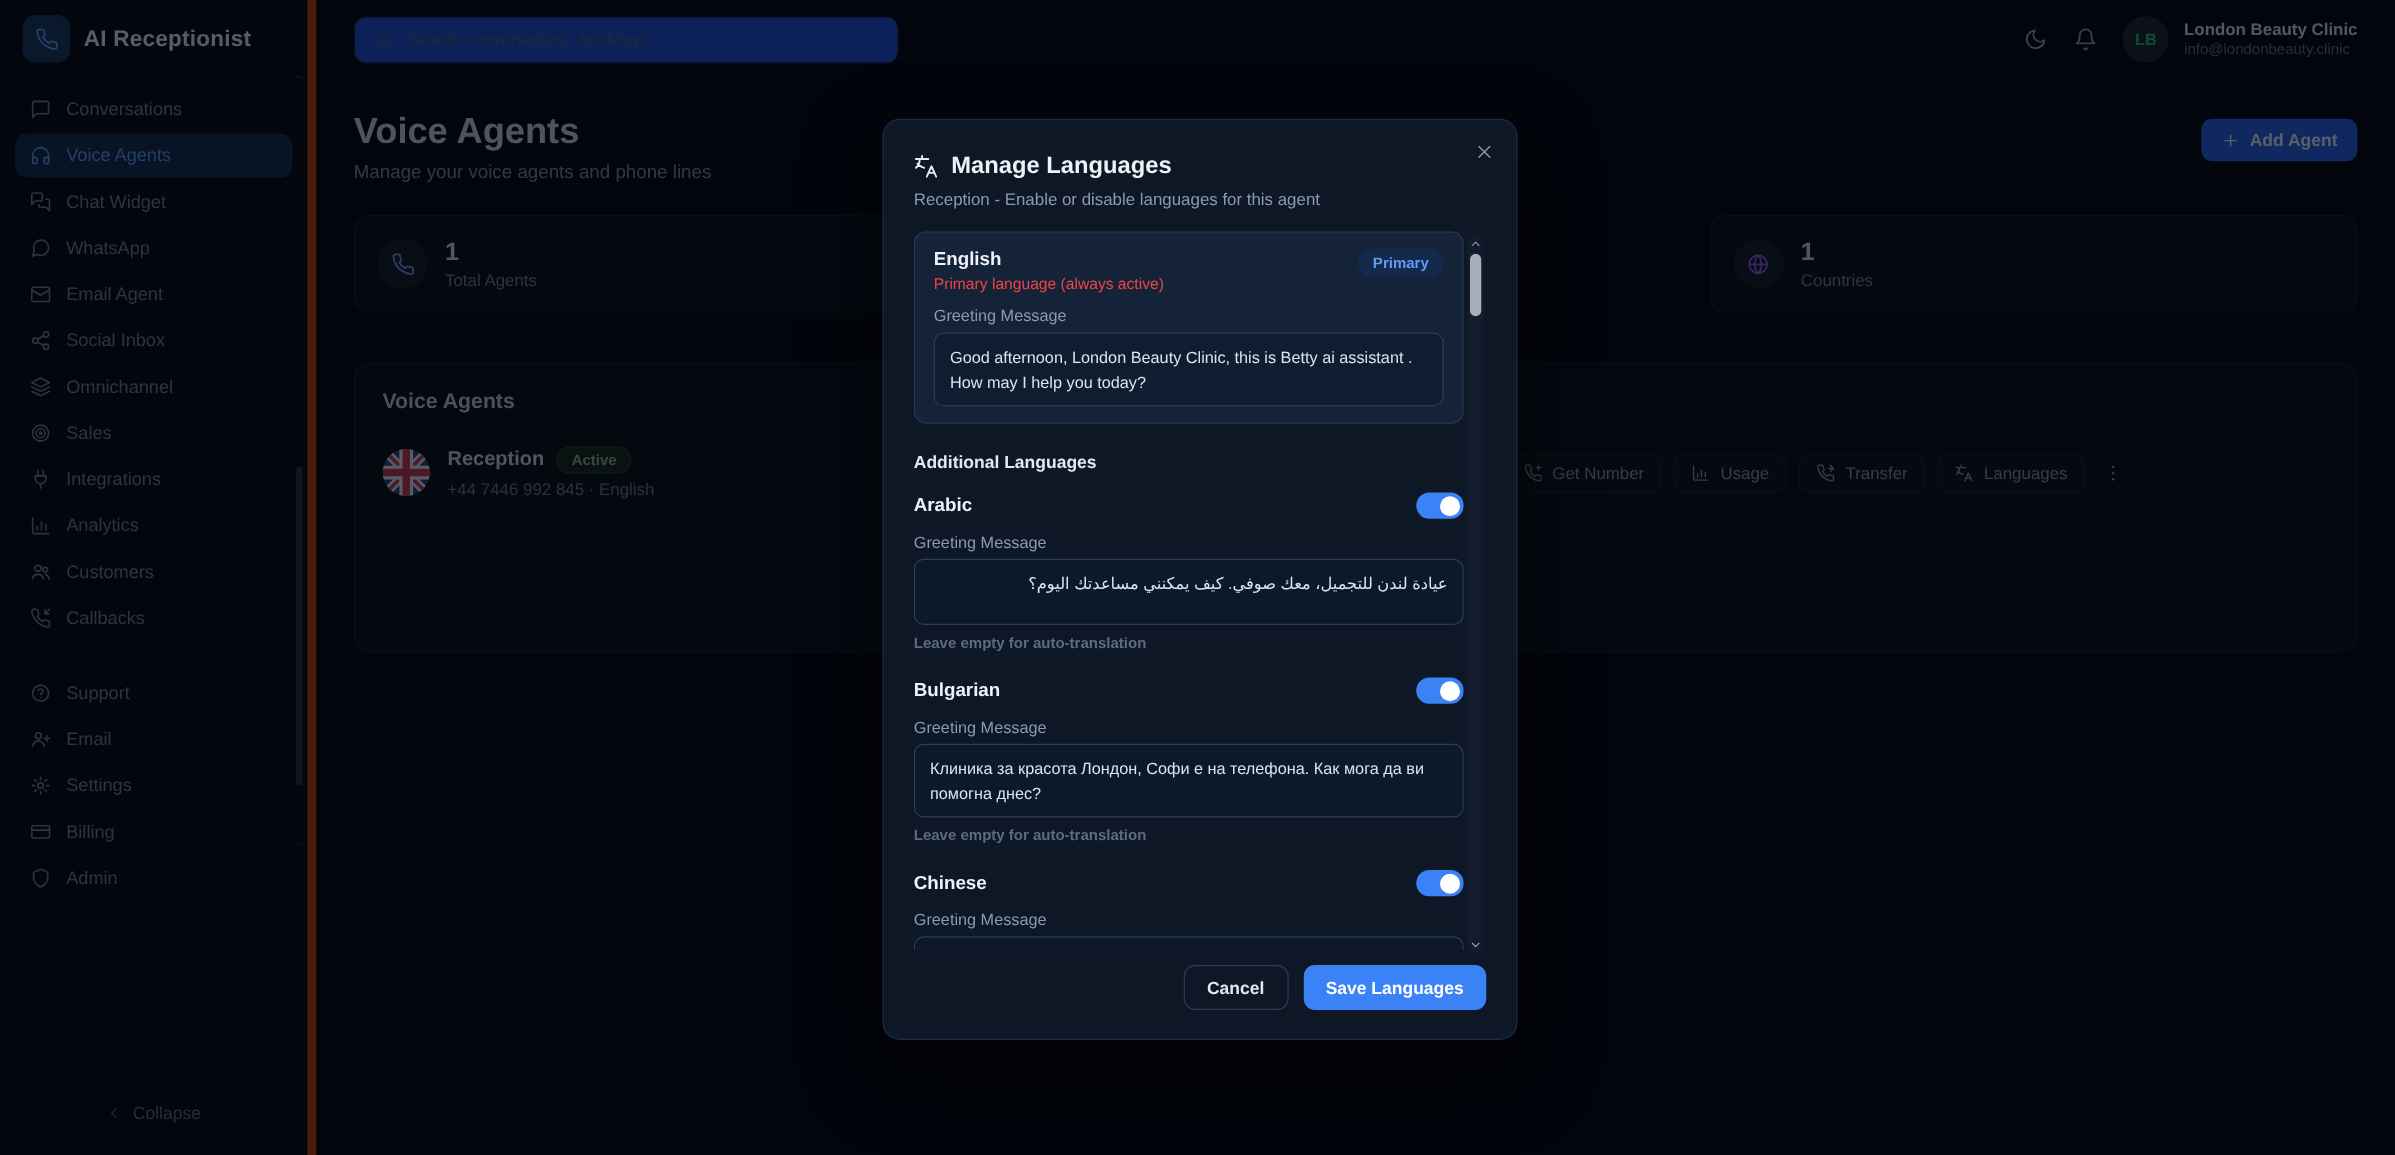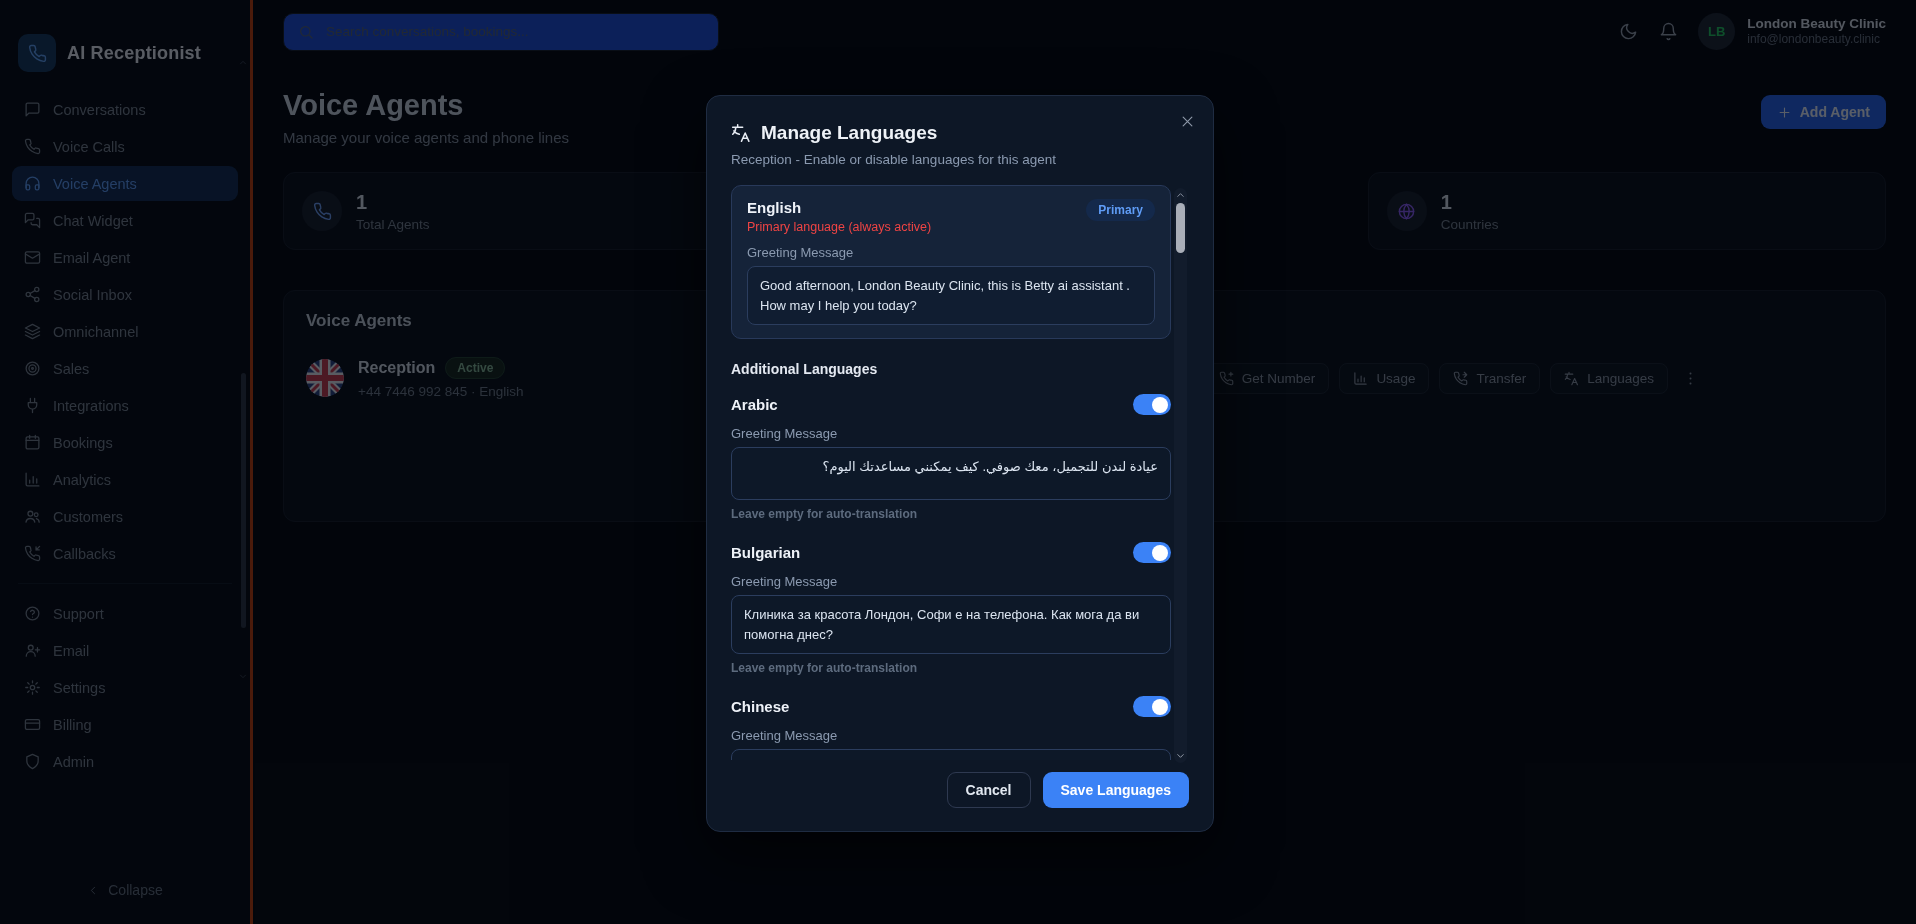--- a/index.html
+++ b/index.html
@@ -1,21 +1,21 @@
 <!DOCTYPE html>
 <html><head>
 <meta charset="utf-8">
 <style>
   html,body{margin:0;padding:0;background:#04060c;}
   .page{position:relative;width:1916px;height:924px;overflow:hidden;background:#05070d;
         font-family:"Liberation Sans","DejaVu Sans",sans-serif;color:#c7d0dc;}
   
   .sidebar{position:absolute;left:0;top:0;bottom:0;width:253px;background:#060910;
-           border-right:3px solid #c2410c;display:flex;flex-direction:column;
-           padding:30px 12px 16px;box-sizing:border-box;z-index:10;}
+           border-right:7px solid #c2410c;display:flex;flex-direction:column;
+           padding:8px 12px 16px;box-sizing:border-box;z-index:10;}
   .logo-row{display:flex;align-items:center;gap:11px;padding:4px 6px 20px;}
   .logo-box{width:38px;height:38px;border-radius:10px;background:#16385e;color:#5fa0f5;
             display:flex;align-items:center;justify-content:center;flex:0 0 auto;}
   .logo-box svg{width:19px;height:19px;}
   .logo-text{font-size:18px;font-weight:bold;color:#e7ebf2;letter-spacing:.2px;}
   .nav{list-style:none;margin:0;padding:0;}
   .nav-item{display:flex;align-items:center;gap:12px;padding:9px 12px;border-radius:9px;
             color:#78828f;font-size:14.5px;margin-bottom:2px;cursor:pointer;}
   .nav-item.active{background:#132c51;color:#5d9cf8;}
   .nav-icon{width:17px;height:17px;display:flex;flex:0 0 auto;}
@@ -138,45 +138,45 @@
     </div>
     <ul class="nav" id="nav-main">
         <li class="nav-item">
           <span class="nav-icon">
             <svg viewBox="0 0 24 24" fill="none" stroke="currentColor" stroke-width="1.8" stroke-linecap="round" stroke-linejoin="round">
               <path d="M21 15a2 2 0 0 1-2 2H7l-4 4V5a2 2 0 0 1 2-2h14a2 2 0 0 1 2 2z"></path>
             </svg>
           </span>
           <span class="nav-label">Conversations</span>
         </li>
-        <li class="nav-item">
-          <span class="nav-icon">
-            <svg viewBox="0 0 24 24" fill="none" stroke="currentColor" stroke-width="1.8" stroke-linecap="round" stroke-linejoin="round">
-              <path d="M22 16.9v3a2 2 0 0 1-2.2 2 19.8 19.8 0 0 1-8.6-3.1 19.5 19.5 0 0 1-6-6A19.8 19.8 0 0 1 2.1 4.2 2 2 0 0 1 4.1 2h3a2 2 0 0 1 2 1.7c.1 1 .4 2 .7 2.9a2 2 0 0 1-.4 2.1L8.1 9.9a16 16 0 0 0 6 6l1.3-1.3a2 2 0 0 1 2.1-.4c.9.3 1.9.6 2.9.7a2 2 0 0 1 1.6 2z"></path>
-            </svg>
-          </span>
-          <span class="nav-label">Voice Calls</span>
-        </li>
         <li class="nav-item active">
           <span class="nav-icon">
             <svg viewBox="0 0 24 24" fill="none" stroke="currentColor" stroke-width="1.8" stroke-linecap="round" stroke-linejoin="round">
               <path d="M3 18v-6a9 9 0 0 1 18 0v6"></path>
               <path d="M21 19a2 2 0 0 1-2 2h-1a2 2 0 0 1-2-2v-3a2 2 0 0 1 2-2h3zM3 19a2 2 0 0 0 2 2h1a2 2 0 0 0 2-2v-3a2 2 0 0 0-2-2H3z"></path>
             </svg>
           </span>
           <span class="nav-label">Voice Agents</span>
         </li>
         <li class="nav-item">
           <span class="nav-icon">
             <svg viewBox="0 0 24 24" fill="none" stroke="currentColor" stroke-width="1.8" stroke-linecap="round" stroke-linejoin="round">
               <path d="M14 9a2 2 0 0 1-2 2H6l-4 4V4a2 2 0 0 1 2-2h8a2 2 0 0 1 2 2z"></path>
               <path d="M18 9h2a2 2 0 0 1 2 2v11l-4-4h-6a2 2 0 0 1-2-2v-1"></path>
             </svg>
           </span>
           <span class="nav-label">Chat Widget</span>
+        </li>
+        <li class="nav-item">
+          <span class="nav-icon">
+            <svg viewBox="0 0 24 24" fill="none" stroke="currentColor" stroke-width="1.8" stroke-linecap="round" stroke-linejoin="round">
+              <path d="M21 11.5a8.38 8.38 0 0 1-.9 3.8 8.5 8.5 0 0 1-7.6 4.7 8.38 8.38 0 0 1-3.8-.9L3 21l1.9-5.7a8.38 8.38 0 0 1-.9-3.8 8.5 8.5 0 0 1 4.7-7.6 8.38 8.38 0 0 1 3.8-.9h.5a8.48 8.48 0 0 1 8 8z"></path>
+            </svg>
+          </span>
+          <span class="nav-label">WhatsApp</span>
         </li>
         <li class="nav-item">
           <span class="nav-icon">
             <svg viewBox="0 0 24 24" fill="none" stroke="currentColor" stroke-width="1.8" stroke-linecap="round" stroke-linejoin="round">
               <rect x="2" y="4" width="20" height="16" rx="2"></rect>
               <path d="M22 7l-10 6L2 7"></path>
             </svg>
           </span>
           <span class="nav-label">Email Agent</span>
         </li>
@@ -211,29 +211,20 @@
           </span>
           <span class="nav-label">Sales</span>
         </li>
         <li class="nav-item">
           <span class="nav-icon">
             <svg viewBox="0 0 24 24" fill="none" stroke="currentColor" stroke-width="1.8" stroke-linecap="round" stroke-linejoin="round">
               <path d="M9 2v6M15 2v6M6 8h12v3a6 6 0 0 1-12 0zM12 17v5"></path>
             </svg>
           </span>
           <span class="nav-label">Integrations</span>
-        </li>
-        <li class="nav-item">
-          <span class="nav-icon">
-            <svg viewBox="0 0 24 24" fill="none" stroke="currentColor" stroke-width="1.8" stroke-linecap="round" stroke-linejoin="round">
-              <rect x="3" y="4" width="18" height="17" rx="2"></rect>
-              <path d="M16 2v4M8 2v4M3 9h18"></path>
-            </svg>
-          </span>
-          <span class="nav-label">Bookings</span>
         </li>
         <li class="nav-item">
           <span class="nav-icon">
             <svg viewBox="0 0 24 24" fill="none" stroke="currentColor" stroke-width="1.8" stroke-linecap="round" stroke-linejoin="round">
               <path d="M3 3v16a2 2 0 0 0 2 2h16"></path>
               <path d="M8 17v-4M13 17V8M18 17v-6"></path>
             </svg>
           </span>
           <span class="nav-label">Analytics</span>
         </li>

